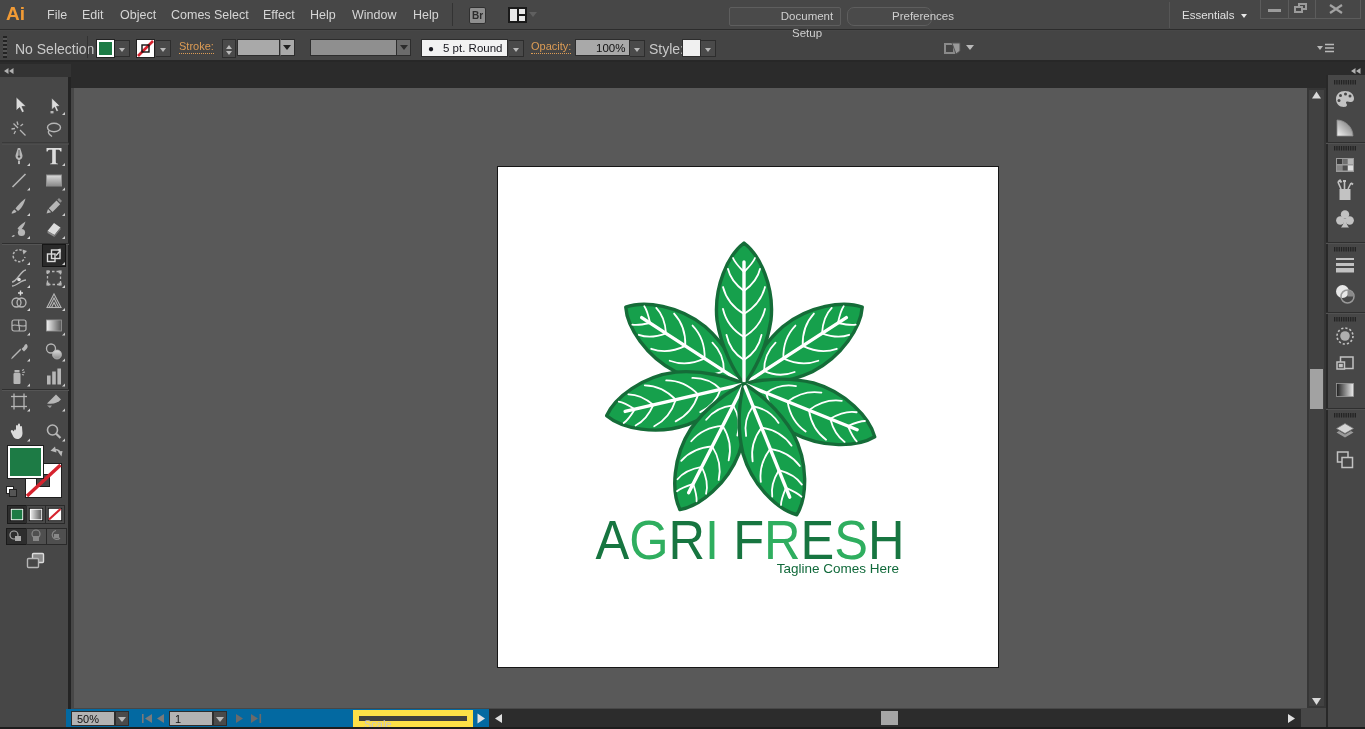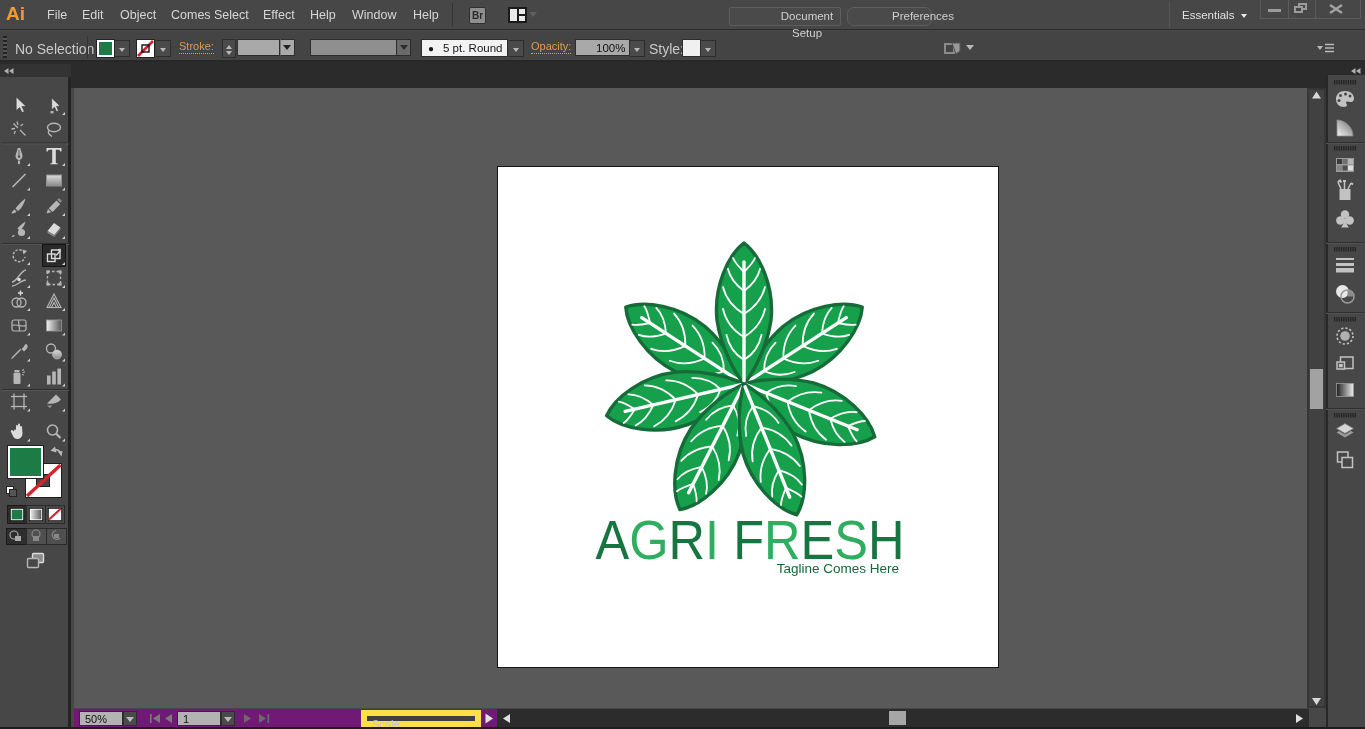--- a/index.html
+++ b/index.html
@@ -28,21 +28,21 @@
 #tab{left:77px;top:64px;width:226px;height:23px;background:#4a4a4a;font-size:11px;font-weight:bold;color:#cfcfcf;border-radius:2px 2px 0 0;}
 
 #toolbar{left:0;top:77px;width:71px;height:652px;background:#474747;border-right:3px solid #242424;}
 
 #canvas{left:74px;top:88px;width:1233px;height:620px;background:#595959;padding-left:32px;}
 #artboard{position:absolute;left:424px;top:79px;width:500px;height:500px;background:#fff;outline:1px solid #161616;}
 
 #vscroll{left:1307px;top:88px;width:19px;height:620px;background:#373737;border-left:1px solid #262626;}
 #dock{left:1326px;top:75px;width:39px;height:654px;background:#474747;border-left:2px solid #282828;}
 
-#statusbar{left:74px;top:709px;width:1233px;height:18px;background:#701a75;}
+#statusbar{left:66px;top:709px;width:1233px;height:18px;background:#0369a1;}
 #bottomline{left:0;top:727px;width:1365px;height:2px;background:#1d1d1d;}
 .sfield{position:absolute;top:2px;height:15px;background:#b3b3b3;border:1px solid #2d2d2d;font-size:11px;color:#111;}
 .sdrop{position:absolute;top:2px;width:14px;height:15px;background:#4a4a4a;border:1px solid #2d2d2d;}
 .sdrop:after{content:"";position:absolute;left:2px;top:5px;border:4px solid transparent;border-top:5px solid #b9b9b9;}
 </style>
 </head>
 <body>
 <div id="app">
 
   <div class="abs" id="menubar"></div>

